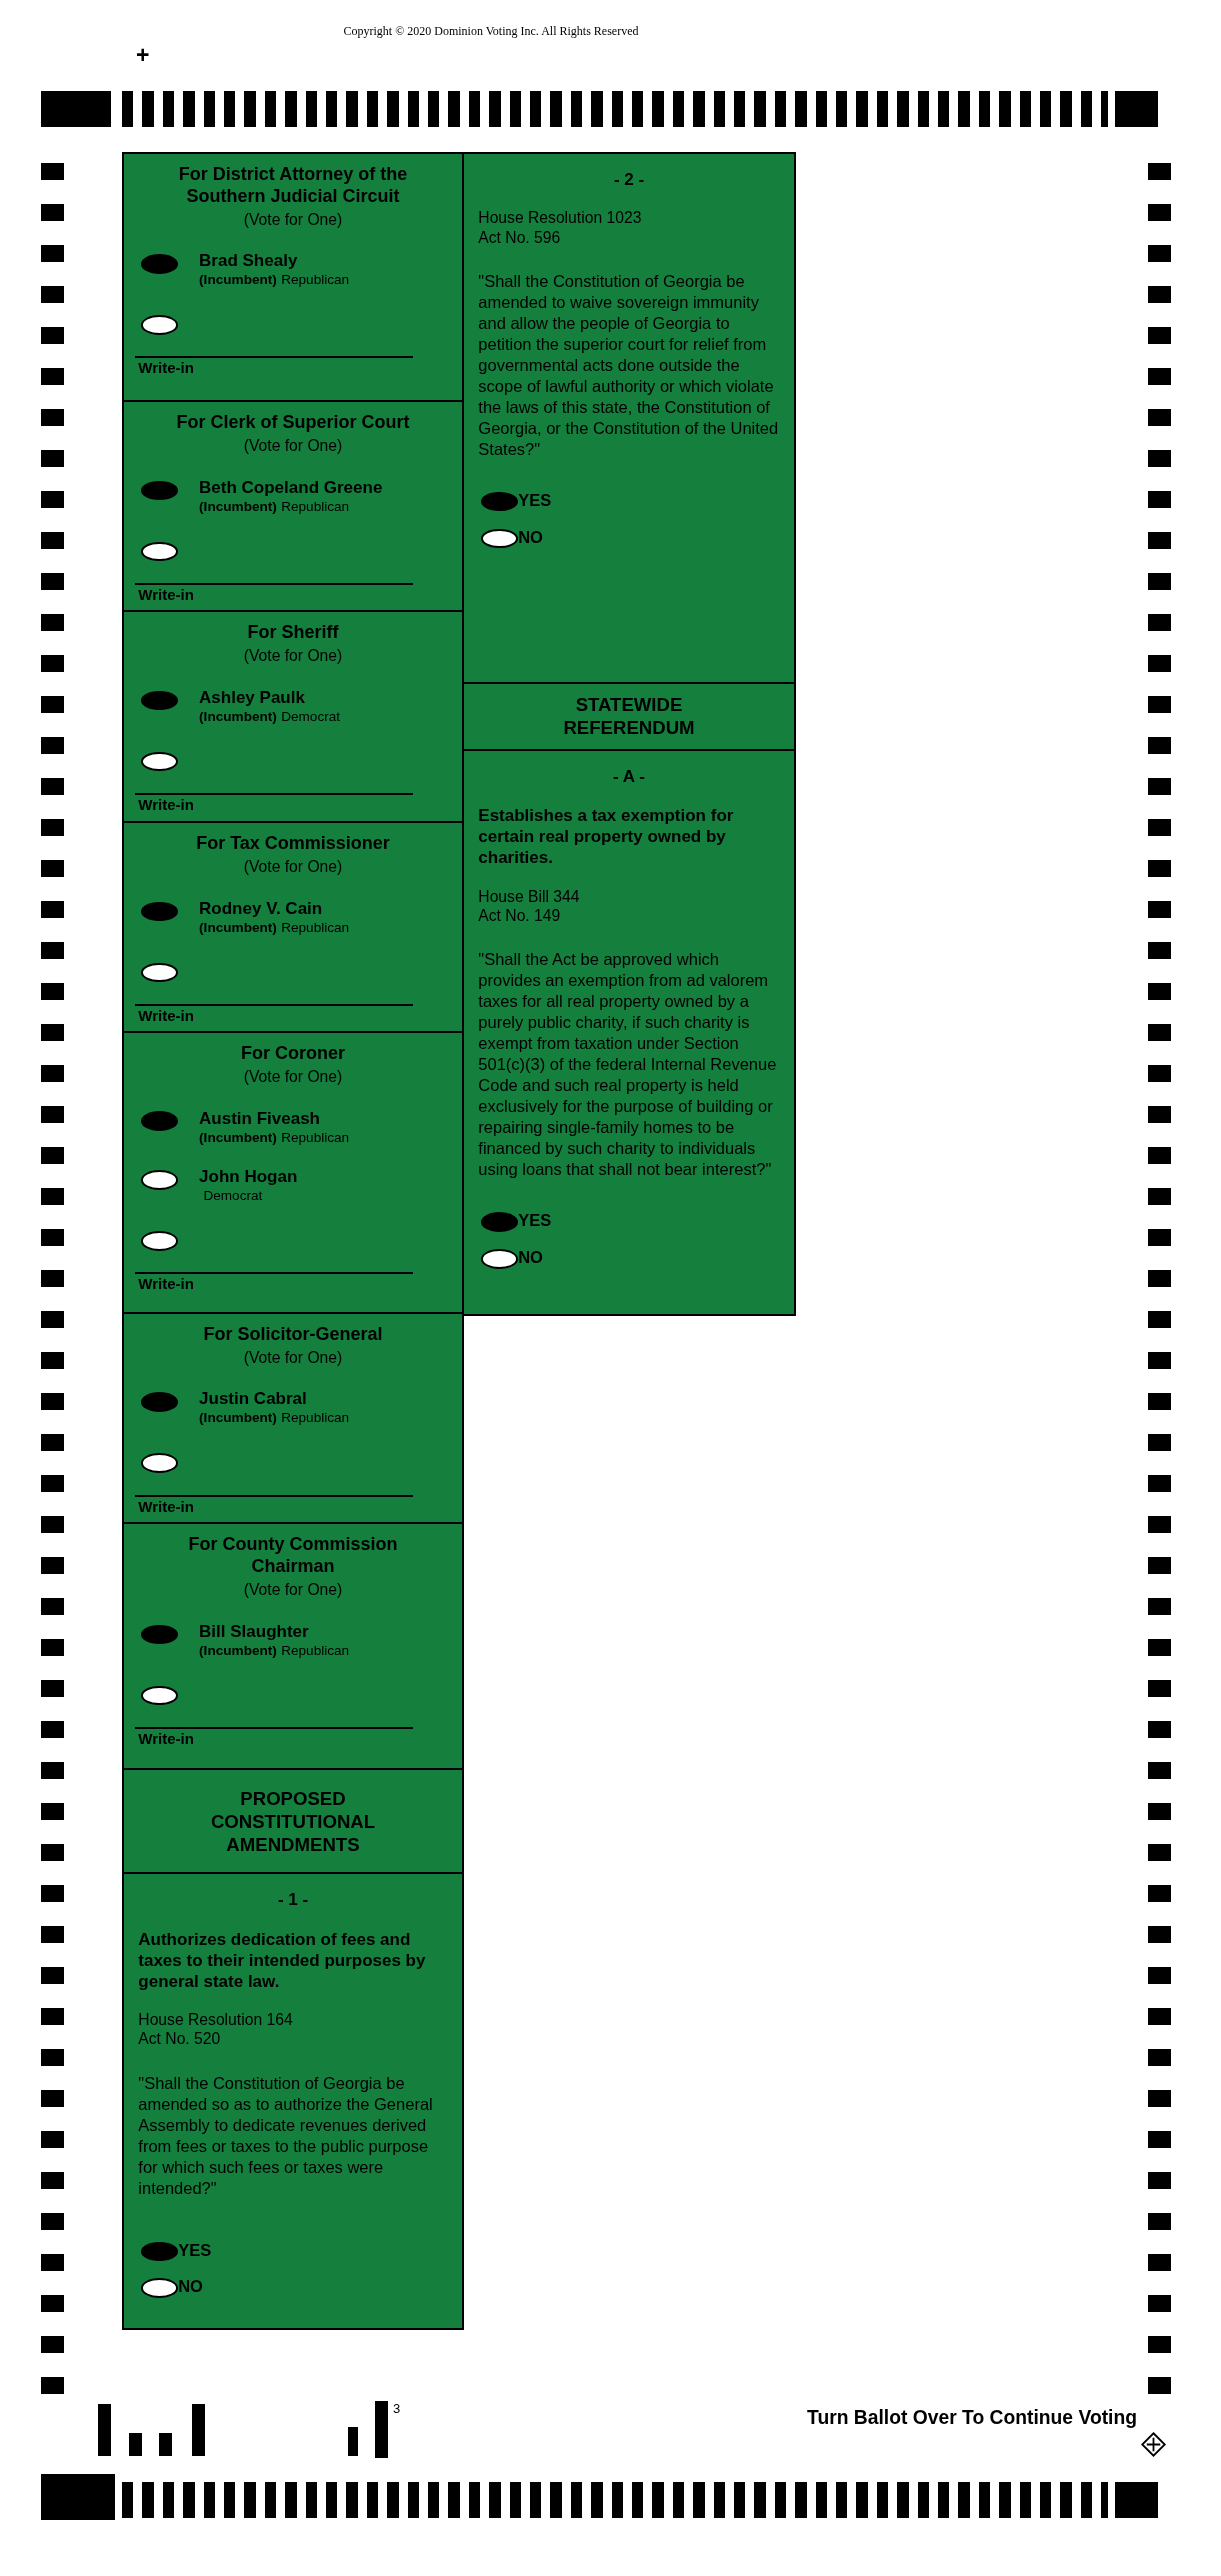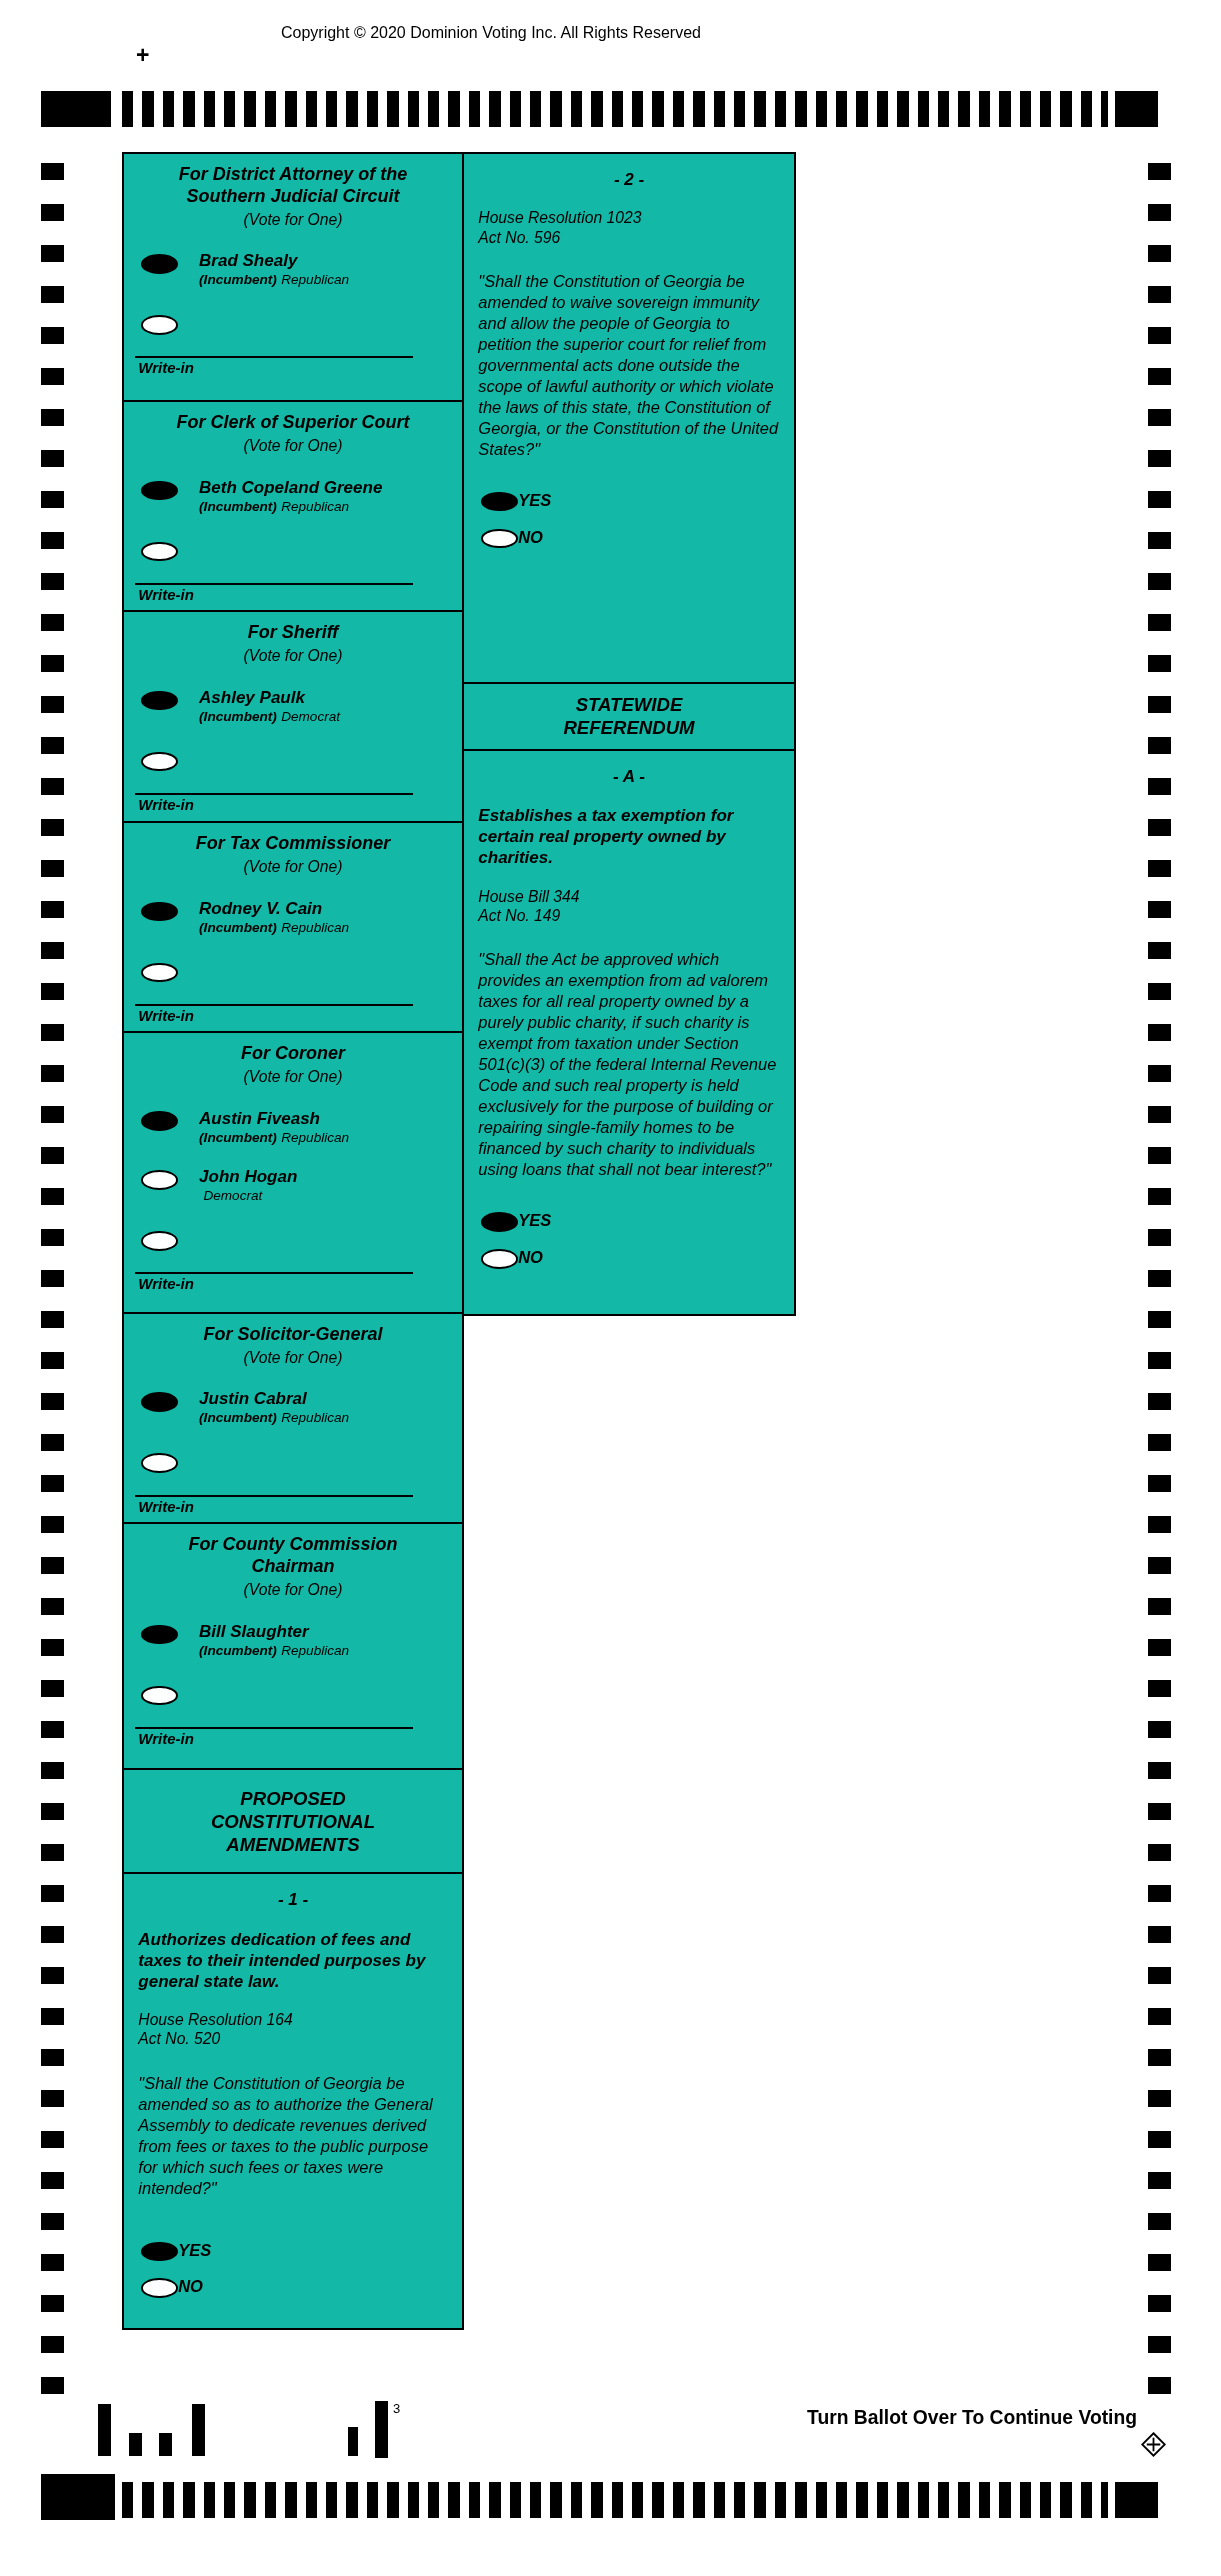--- a/index.html
+++ b/index.html
@@ -1,30 +1,30 @@
 <!DOCTYPE html>
 <html style="font-size:11.4px"><head>
 <meta charset="utf-8">
 <style>
   html,body{margin:0;padding:0;background:#fff;}
   #ballot-page{
     position:relative;width:1221px;height:2576px;background:#fff;color:#000;
     font-family:"Liberation Sans", sans-serif;overflow:hidden;
   }
   
-  .copyright{position:absolute;top:24px;left:0;width:982px;text-align:center;font-size:16px;}
+  .copyright{position:absolute;top:24px;left:0;width:982px;text-align:center;font-size:12px;font-family:Liberation Serif, serif;}
   .plus-mark{position:absolute;left:136px;top:42px;font-size:23px;font-weight:bold;}
   .block{position:absolute;background:#000;}
   .ticks-h{position:absolute;background:repeating-linear-gradient(to right,#000 0 11.4px,transparent 11.4px 20.4px);}
   .ticks-v{position:absolute;background:repeating-linear-gradient(to bottom,#000 0 17px,transparent 17px 41px);}
   
   .col{position:absolute;}
   #left-col{left:122px;top:152px;width:342px;}
   #right-col{left:462px;top:152px;width:334px;}
-  .col > *{border:2.1px solid #000;box-sizing:border-box;background:#14b8a6;font-style:italic;}
+  .col > *{border:2.1px solid #000;box-sizing:border-box;background:#15803d;}
   .col > * + *{margin-top:-2.1px;}
   
   .contest{padding:10px 11.4px 4.3px;}
   .contest-title{font-weight:bold;font-size:18px;line-height:21.5px;text-align:center;max-width:286px;margin:0 auto;}
   .vote-for{font-size:15.7px;line-height:20px;text-align:center;margin-top:2.9px;}
   .cand-row{display:flex;align-items:flex-start;gap:21px;margin:21.5px 0 0 5.7px;}
   .cand-row.empty{margin-top:24px;}
   .oval{width:33px;height:15.7px;border:2.1px solid #000;border-radius:50%;flex:none;margin-top:2.9px;background:#fff;}
   .oval.filled{background:#000;}
   .cand-name{font-weight:bold;font-size:17px;line-height:20px;}

